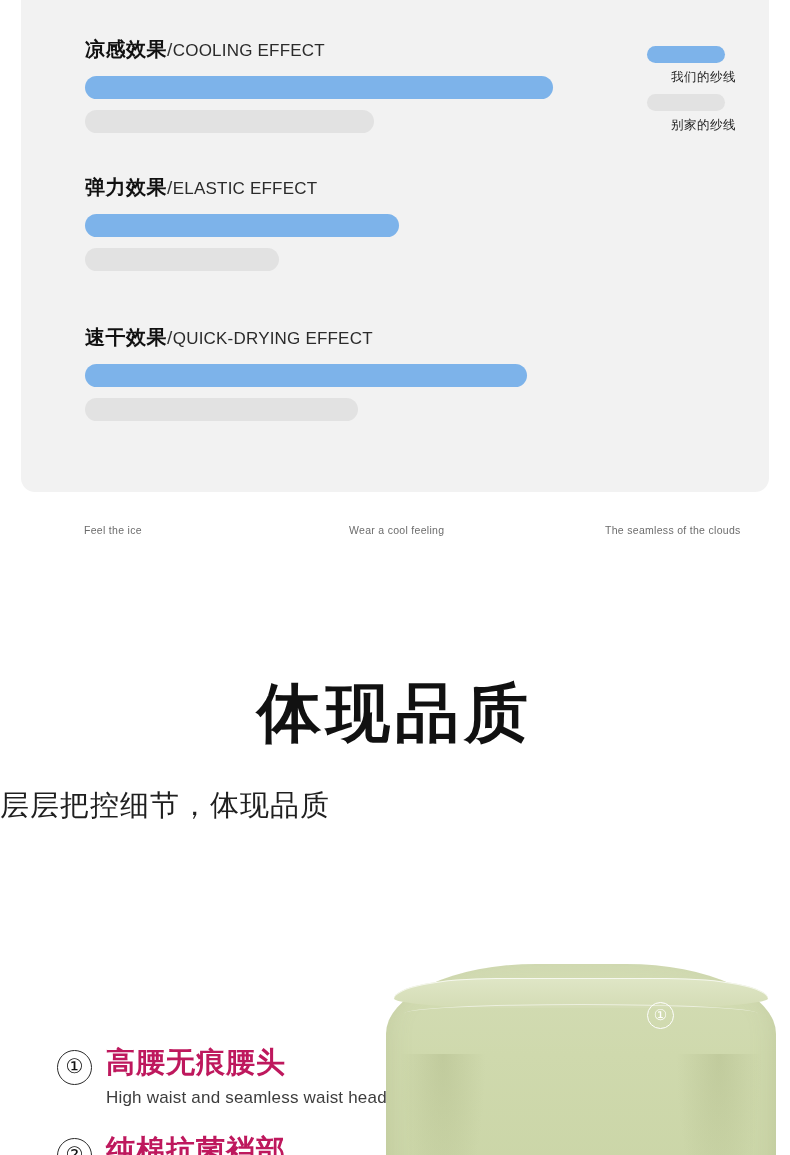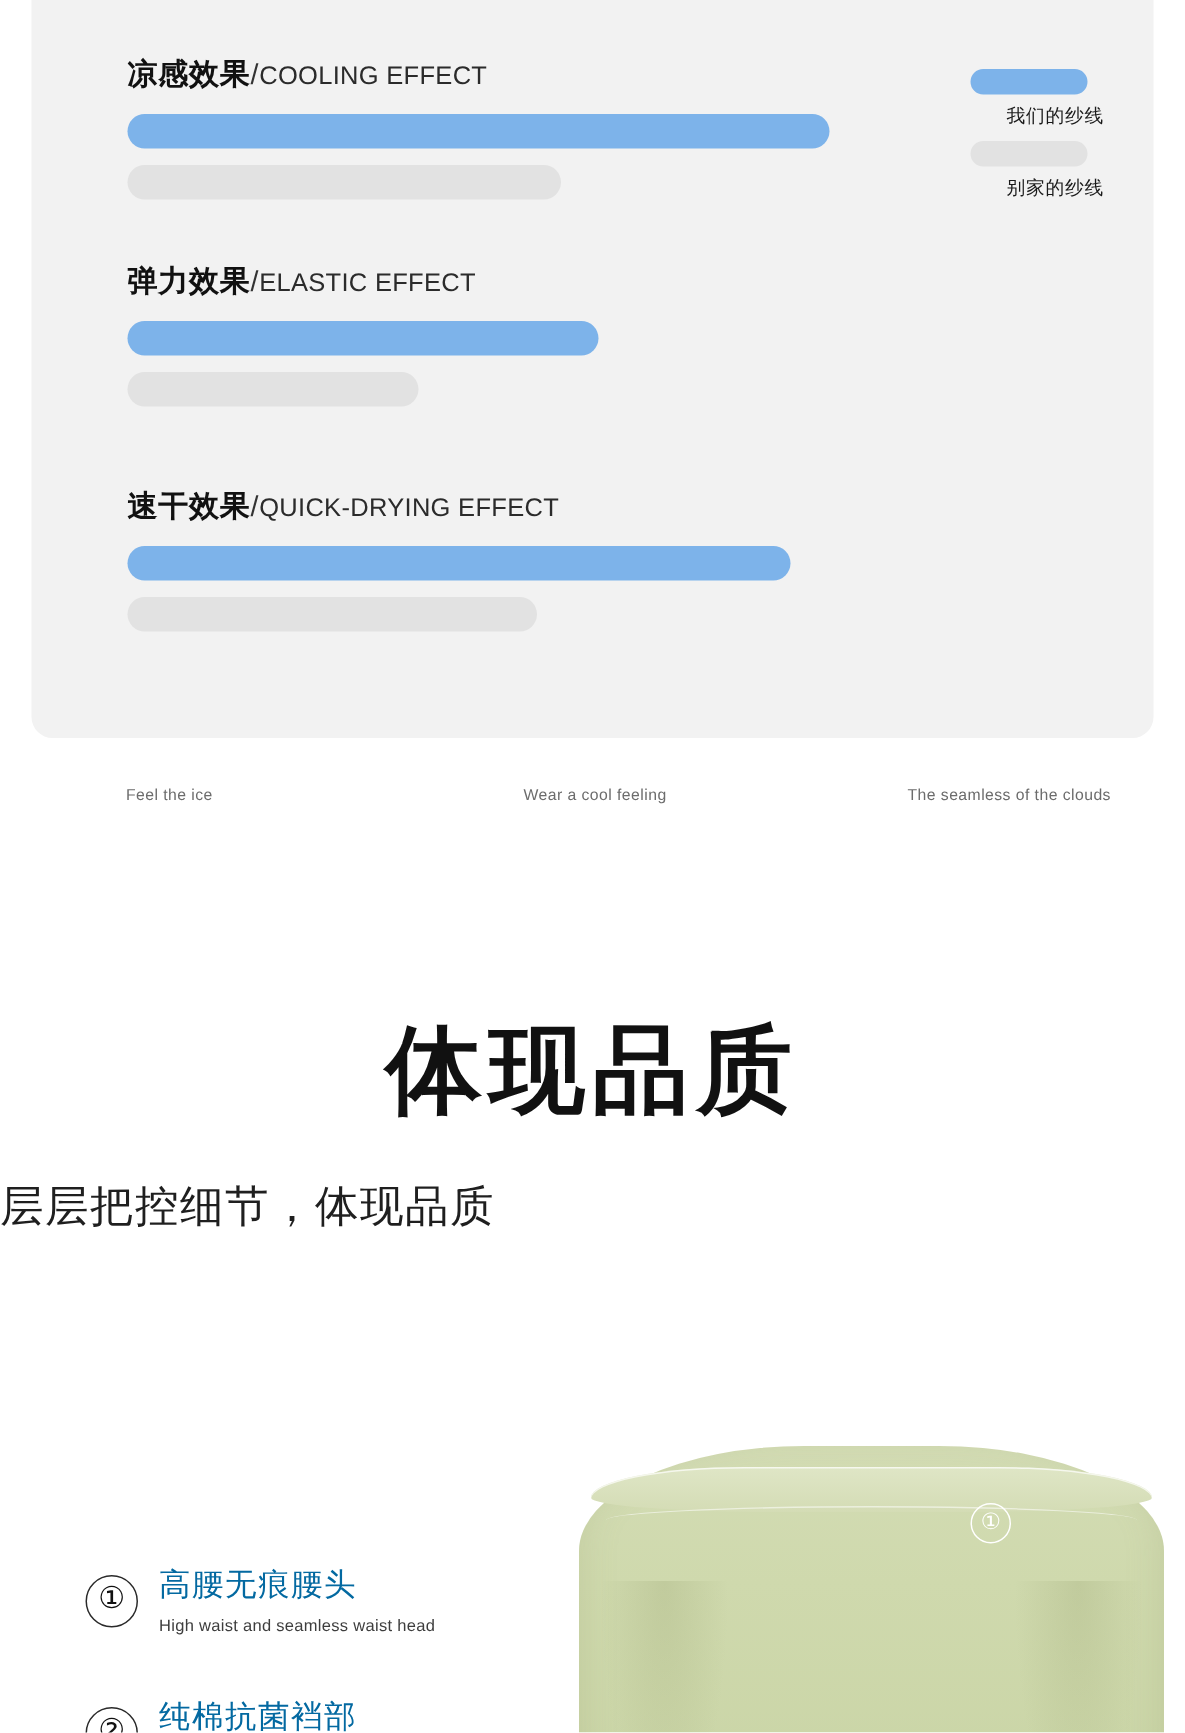--- a/index.html
+++ b/index.html
@@ -225,28 +225,28 @@
     text-align: center;
     line-height: 31px;
     font-size: 20px;
     color: #111;
     margin-top: 6px;
   }
   .callout .texts {
     margin-left: 14px;
   }
   .callout .c-title {
-    font-size: 21px;
-    font-weight: 400;
-    color: #0369a1;
+    font-size: 29px;
+    font-weight: 700;
+    color: #be185d;
     letter-spacing: 1px;
     line-height: 1.25;
   }
   .callout .c-sub {
-    font-size: 11px;
+    font-size: 17px;
     color: #3d3d3d;
     letter-spacing: 0.2px;
     margin-top: 8px;
   }
   .callout.c1 { top: 1044px; }
   .callout.c2 { top: 1132px; }
 </style>
 </head>
 <body>
 

